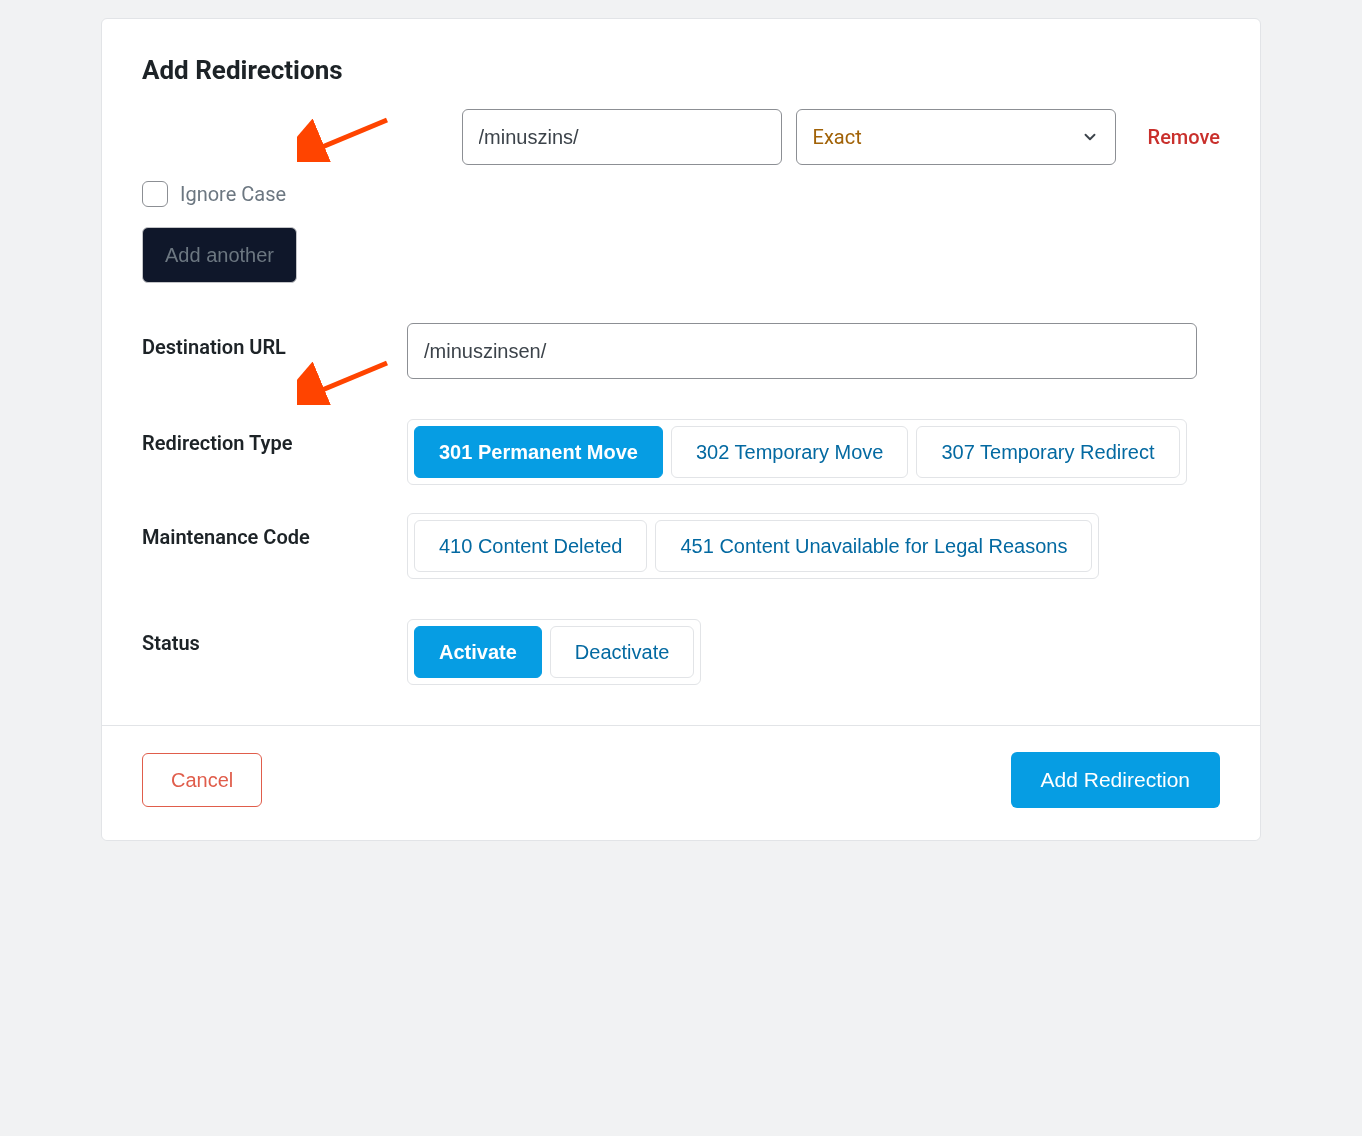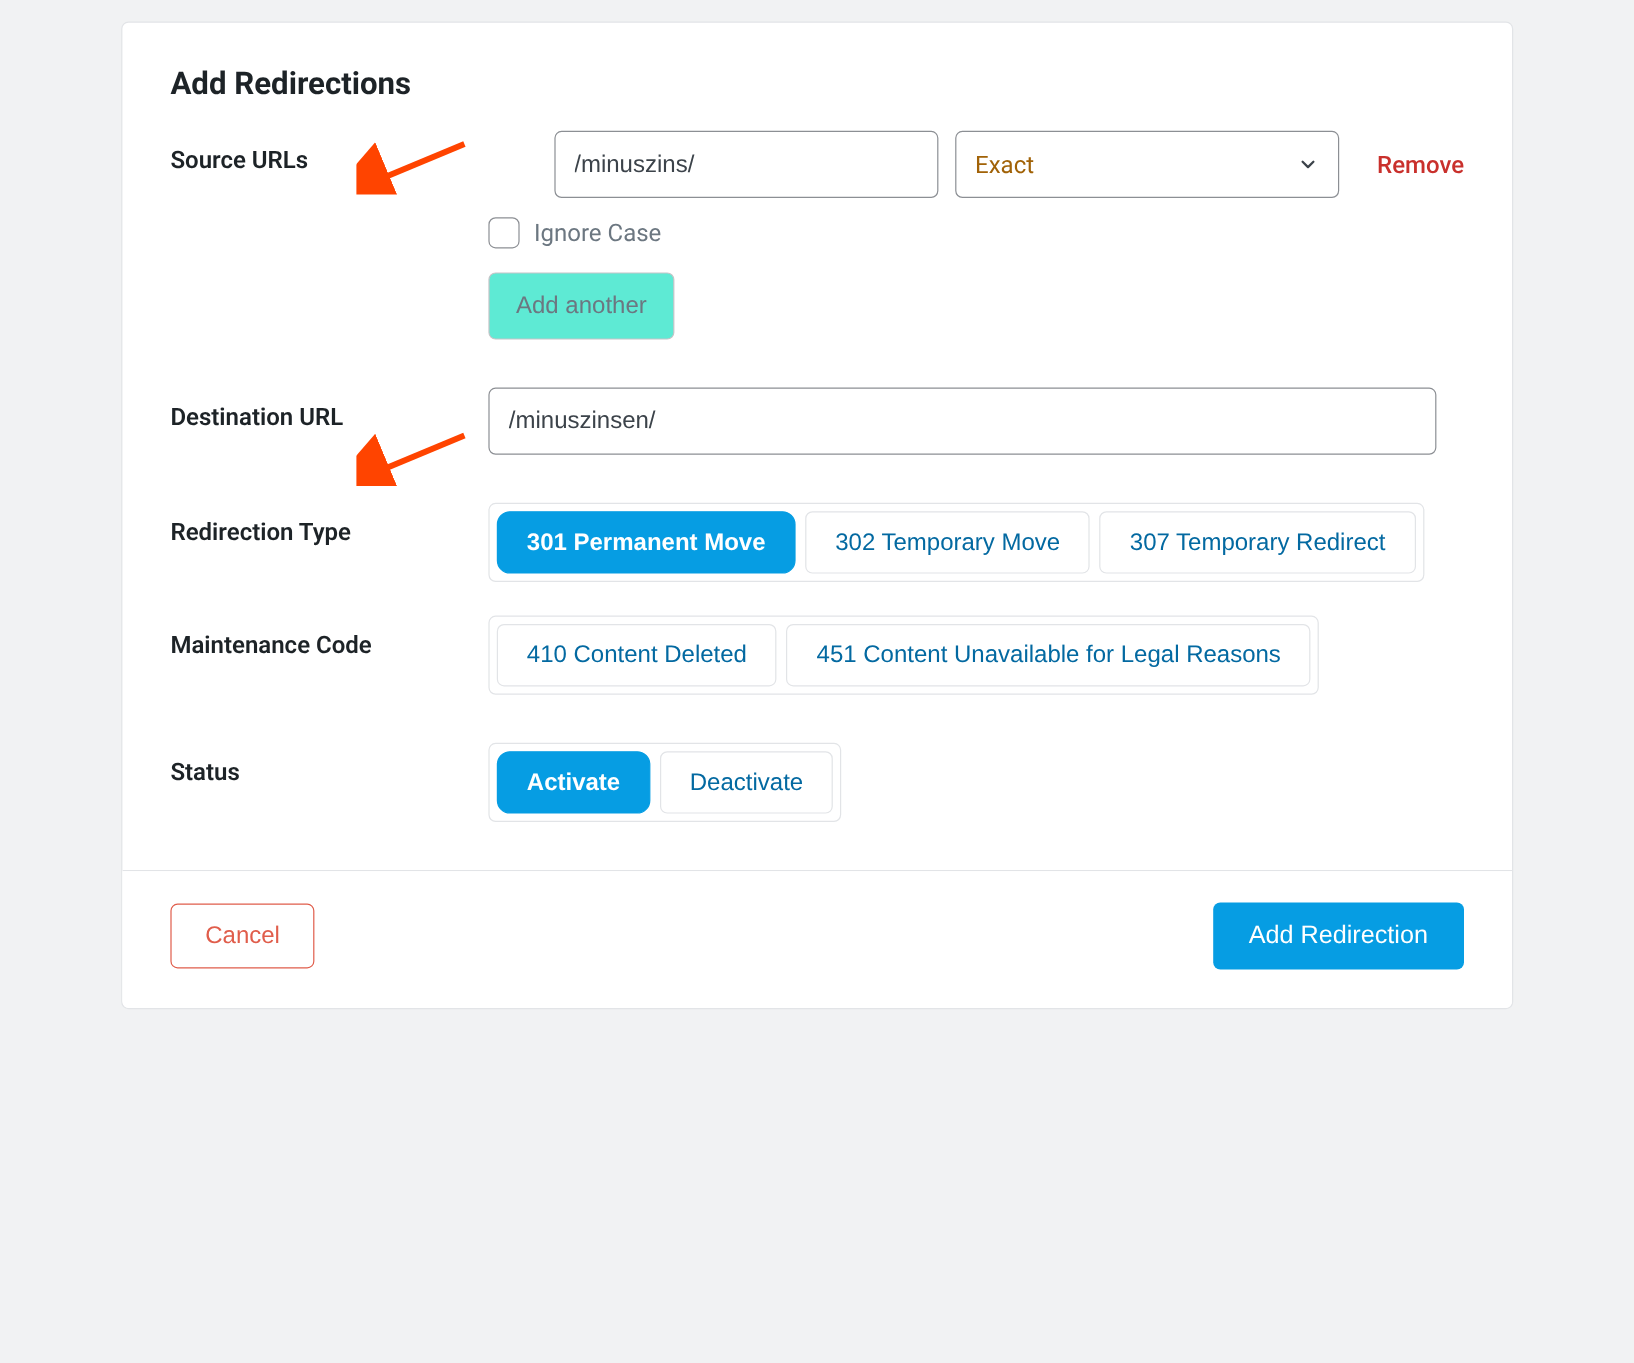--- a/index.html
+++ b/index.html
@@ -74,21 +74,21 @@
     background: #fff;
     cursor: pointer;
   }
   .ignore-label { font-size: 20px; color: #6c7781; }
   .add-another-btn {
     margin-top: 20px;
     height: 56px;
     padding: 0 22px;
     border: 1px solid #c3c4c7;
     border-radius: 6px;
-    background: #5eead4;
+    background: #0f172a;
     color: #6c7781;
     font-size: 20px;
     cursor: pointer;
     display: inline-flex;
     align-items: center;
   }
   .dest-input { width: 790px; }
   .segmented {
     border: 1px solid #e2e4e7;
     border-radius: 6px;
@@ -107,21 +107,20 @@
     font-weight: 500;
     cursor: pointer;
     display: inline-flex;
     align-items: center;
   }
   .seg-btn.active {
     background: #069de3;
     border-color: #069de3;
     color: #fff;
     font-weight: 600;
-    border-radius: 11px;
   }
   .card-footer {
     border-top: 1px solid #e2e4e7;
     padding: 26px 40px 32px 40px;
     display: flex;
     align-items: center;
     justify-content: space-between;
     background: #fff;
     border-radius: 0 0 6px 6px;
   }
@@ -155,21 +154,20 @@
 </style>
 </head>
 <body>
 
 <div class="card">
   <div class="card-body">
 
     <h2 class="title">Add Redirections</h2>
 
     <div class="row">
-      <div class="label-col">Source URLs</div>
       <div class="field-col">
 
         <div class="source-line">
           <input type="text" class="text-input source-input" value="/minuszins/" style="">
           <div class="match-select">
             <span>Exact</span>
             <span class="chevron">
               <svg width="18" height="18" viewBox="0 0 24 24" fill="none" stroke="#3c434a" stroke-width="2.5" stroke-linecap="round" stroke-linejoin="round">
                   <polyline points="6 9 12 15 18 9"></polyline>
                 </svg>

